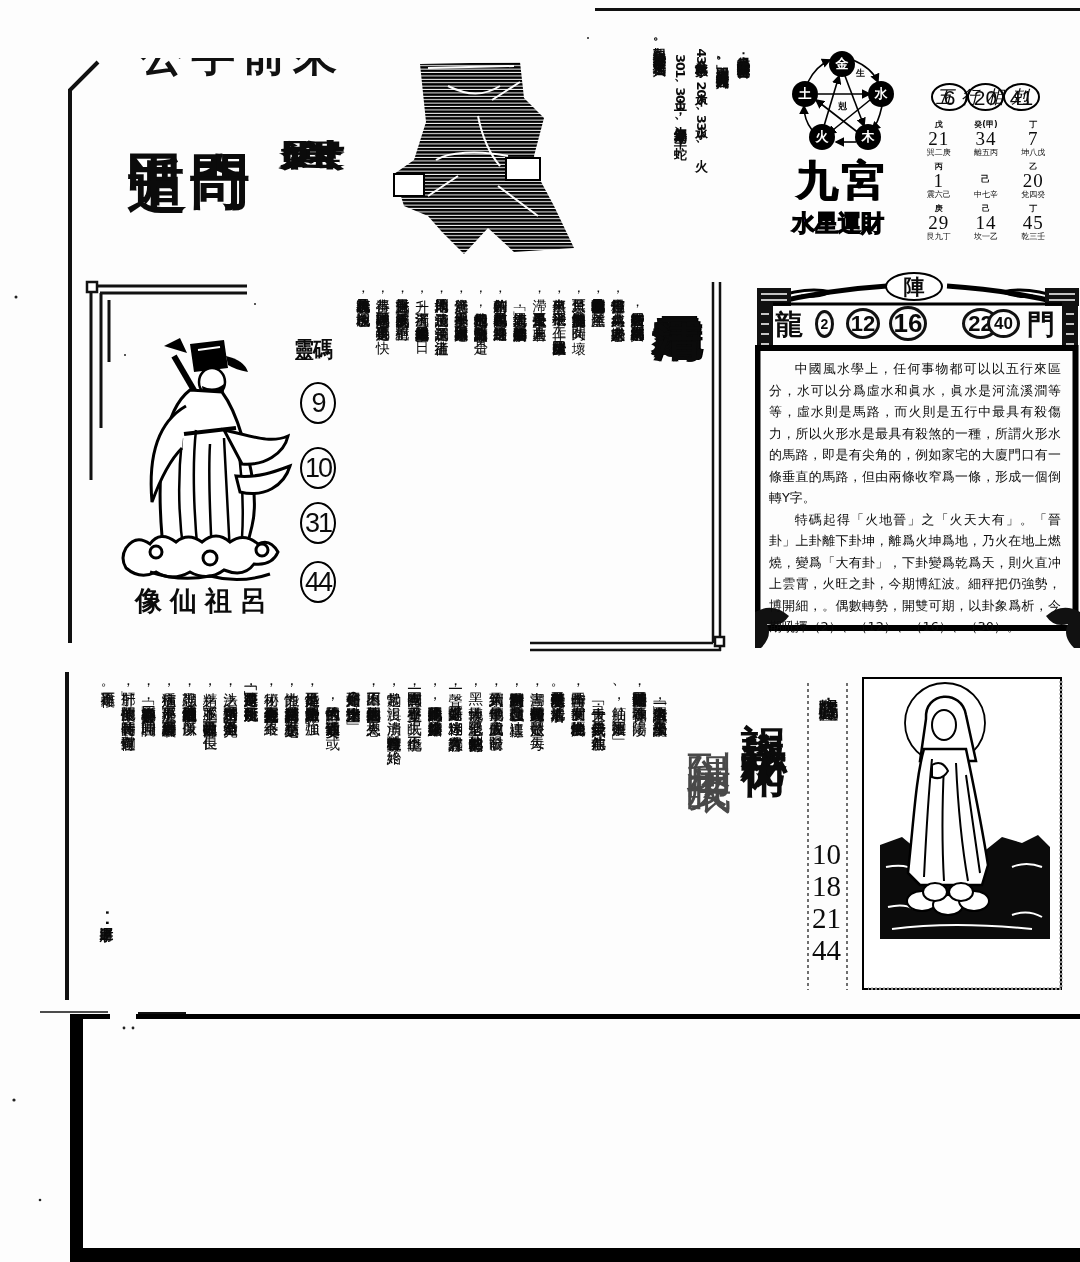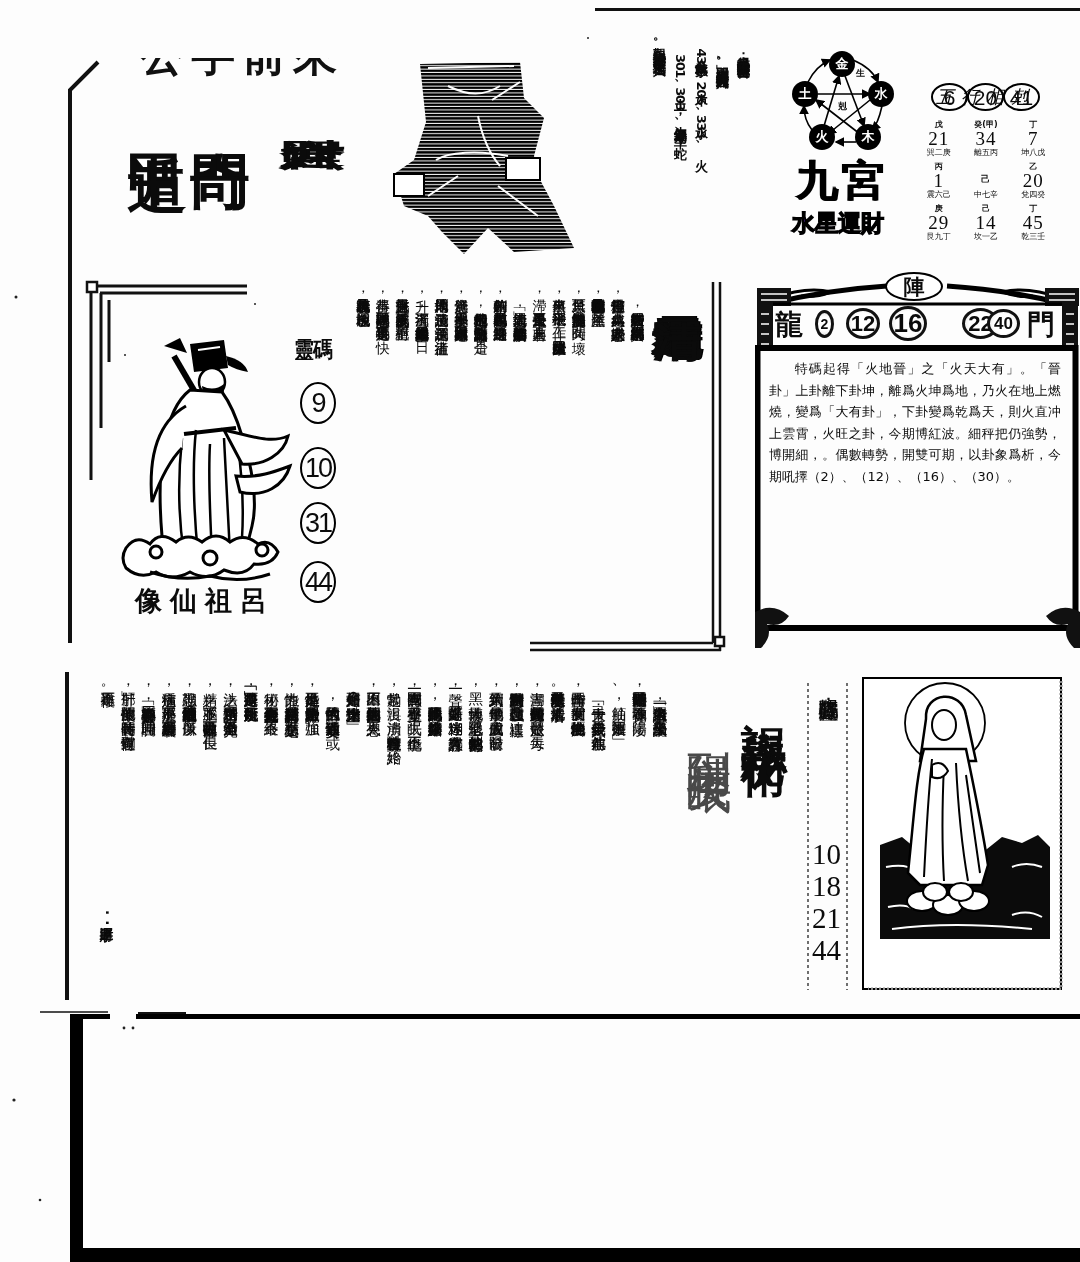--- a/index.html
+++ b/index.html
@@ -309,20 +309,21 @@
     <div class="dragon-row">
       <span class="dr-char" style="left:4px">龍</span>
       <span class="dr-circle" style="left:44px;top:6px;width:19px;height:28px;font-size:14px;">2</span>
       <span class="dr-circle" style="left:75px;top:4px;width:34px;height:31px;font-size:22px;">12</span>
       <span class="dr-circle" style="left:118px;top:2px;width:38px;height:35px;font-size:26px;">16</span>
       <span class="dr-circle" style="left:183px;top:4px;width:37px;height:31px;font-size:22px;margin-left:8px;">22</span>
       <span class="dr-circle" style="left:216px;top:5px;width:33px;height:29px;font-size:17px;">40</span>
       <span class="dr-char" style="left:256px">門</span>
     </div>
     <div class="dragon-text">
+      <p>中國風水學上，任何事物都可以以五行來區分，水可以分爲虛水和眞水，眞水是河流溪澗等等，虛水則是馬路，而火則是五行中最具有殺傷力，所以火形水是最具有殺煞的一種，所謂火形水的馬路，即是有尖角的，例如家宅的大廈門口有一條垂直的馬路，但由兩條收窄爲一條，形成一個倒轉Y字。</p>
       <p>特碼起得「火地晉」之「火天大有」。「晉卦」上卦離下卦坤，離爲火坤爲地，乃火在地上燃燒，變爲「大有卦」，下卦變爲乾爲天，則火直冲上雲霄，火旺之卦，今期博紅波。細秤把仍強勢，博開細，。偶數轉勢，開雙可期，以卦象爲析，今期吼擇（2）、（12）、（16）、（30）。</p>
     </div>
   </div>
 
   <div class="abs v btm-body">
       <div class="col">　一位署名「懇求人」讀者，來函談及「兒子學</div>
       <div class="col">了江湖廷長做愛時間秘術，竟致神魂不守，陽痿</div>
       <div class="col">、抽筋，屢醫不效。」</div>
       <div class="col">　「青弓大士：我兒子今年卅六歲，八年前他在</div>
       <div class="col">台灣工作時，有個女朋友，由於他全無性經驗，</div>

